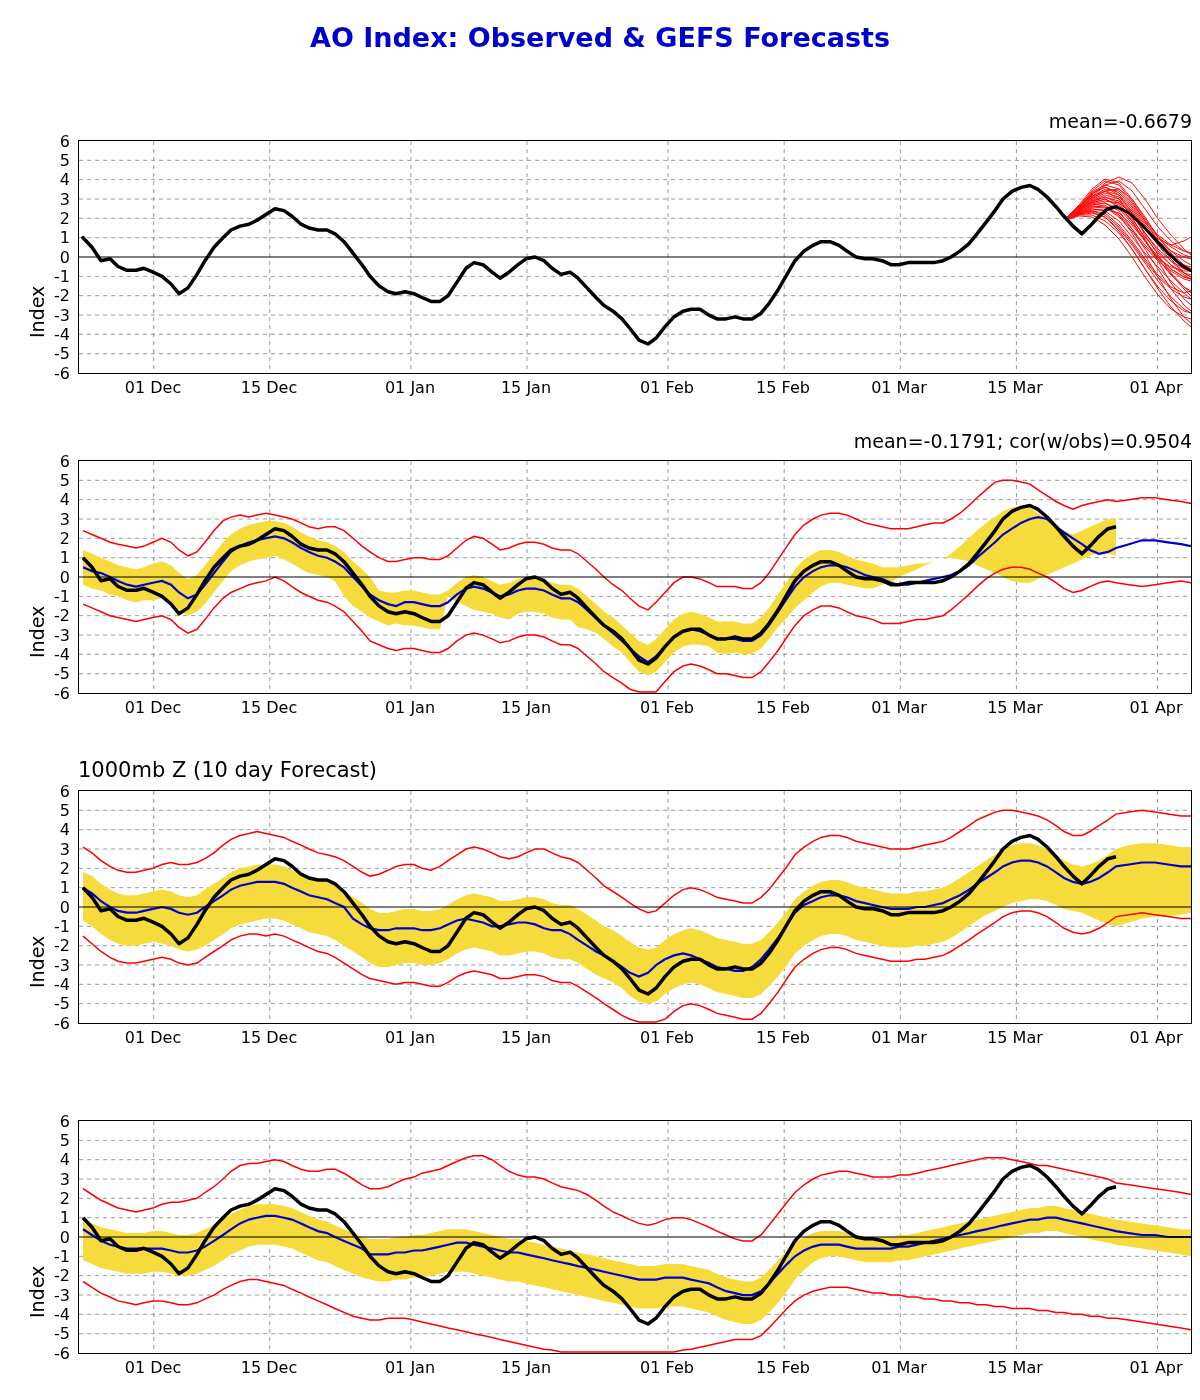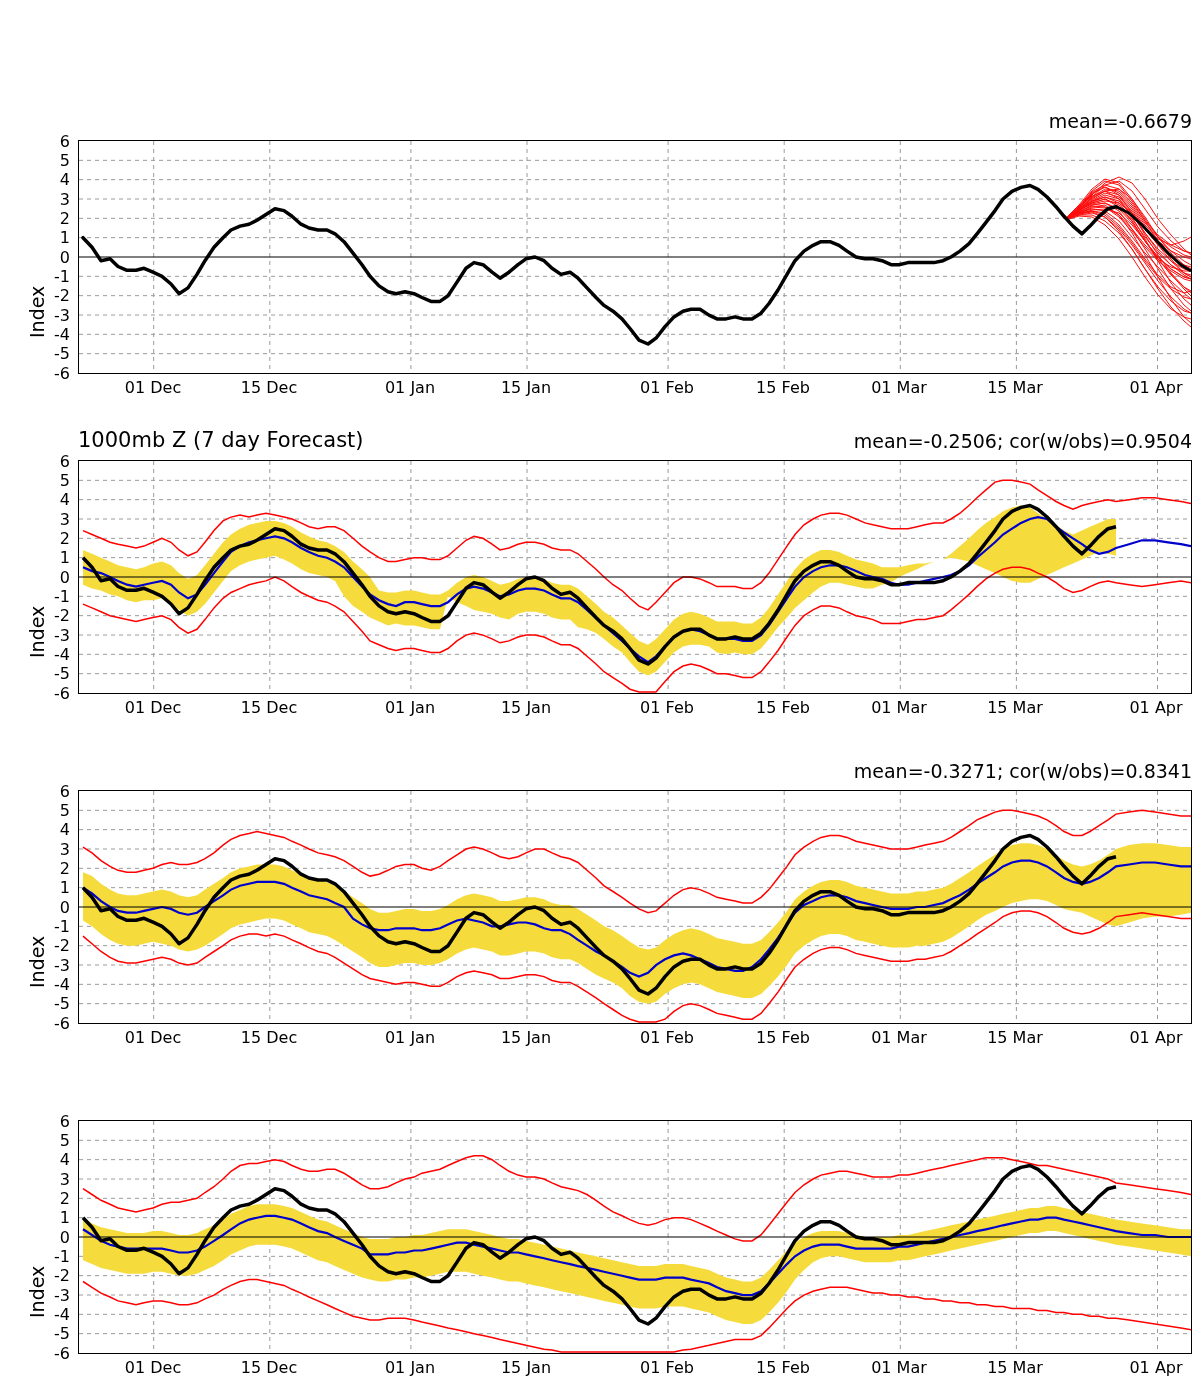--- a/index.html
+++ b/index.html
@@ -27,20 +27,21 @@
   .xtick{
     position:absolute;font-size:16px;color:#000;text-align:center;width:90px;
   }
   svg{display:block;}
 </style>
 </head>
 <body>
 
 <div class="page">
 
+  <div class="main-title">AO Index: Observed &amp; GEFS Forecasts</div>
 
   <div class="panel" style="top:108px;height:300px;">
     <div class="panel-stat">mean=-0.6679</div>
     <div class="ylabel" style="left:26px;top:230px;">Index</div>
 
     <div class="plotbox" style="left:78px;top:32px;width:1112px;height:232px;">
       <svg width="1112" height="232" viewBox="0 0 1112 232">
 
         <g stroke="#9a9a9a" stroke-width="1" stroke-dasharray="4,4">
           <line x1="0" y1="19.33" x2="1112" y2="19.33"></line>
@@ -127,22 +128,21 @@
     <div class="xtick" style="left:365px;top:270px;">01 Jan</div>
     <div class="xtick" style="left:481px;top:270px;">15 Jan</div>
     <div class="xtick" style="left:622px;top:270px;">01 Feb</div>
     <div class="xtick" style="left:738px;top:270px;">15 Feb</div>
     <div class="xtick" style="left:854px;top:270px;">01 Mar</div>
     <div class="xtick" style="left:970px;top:270px;">15 Mar</div>
     <div class="xtick" style="left:1111px;top:270px;">01 Apr</div>
   </div>
 
   <div class="panel" style="top:428px;height:300px;">
-    <div class="panel-title">1000mb Z (7 day Forecast)</div>
-    <div class="panel-stat">mean=-0.2506; cor(w/obs)=0.9504</div>
+    <div class="panel-stat">mean=-0.1791; cor(w/obs)=0.9504</div>
     <div class="ylabel" style="left:26px;top:230px;">Index</div>
 
     <div class="plotbox" style="left:78px;top:32px;width:1112px;height:232px;">
       <svg width="1112" height="232" viewBox="0 0 1112 232">
         <g stroke="#9a9a9a" stroke-width="1" stroke-dasharray="4,4">
           <line x1="0" y1="19.33" x2="1112" y2="19.33"></line>
             <line x1="0" y1="38.67" x2="1112" y2="38.67"></line>
           <line x1="0" y1="58" x2="1112" y2="58"></line>
             <line x1="0" y1="77.33" x2="1112" y2="77.33"></line>
           <line x1="0" y1="96.67" x2="1112" y2="96.67"></line>
@@ -196,21 +196,21 @@
     <div class="xtick" style="left:365px;top:270px;">01 Jan</div>
     <div class="xtick" style="left:481px;top:270px;">15 Jan</div>
     <div class="xtick" style="left:622px;top:270px;">01 Feb</div>
     <div class="xtick" style="left:738px;top:270px;">15 Feb</div>
     <div class="xtick" style="left:854px;top:270px;">01 Mar</div>
     <div class="xtick" style="left:970px;top:270px;">15 Mar</div>
     <div class="xtick" style="left:1111px;top:270px;">01 Apr</div>
   </div>
 
   <div class="panel" style="top:758px;height:300px;">
-    <div class="panel-stat">mean=-0.3271; cor(w/obs)=0.8341</div>
+    <div class="panel-title">1000mb Z (10 day Forecast)</div>
     <div class="ylabel" style="left:26px;top:230px;">Index</div>
 
     <div class="plotbox" style="left:78px;top:32px;width:1112px;height:232px;">
       <svg width="1112" height="232" viewBox="0 0 1112 232">
         <g stroke="#9a9a9a" stroke-width="1" stroke-dasharray="4,4">
           <line x1="0" y1="19.33" x2="1112" y2="19.33"></line>
             <line x1="0" y1="38.67" x2="1112" y2="38.67"></line>
           <line x1="0" y1="58" x2="1112" y2="58"></line>
             <line x1="0" y1="77.33" x2="1112" y2="77.33"></line>
           <line x1="0" y1="96.67" x2="1112" y2="96.67"></line>

